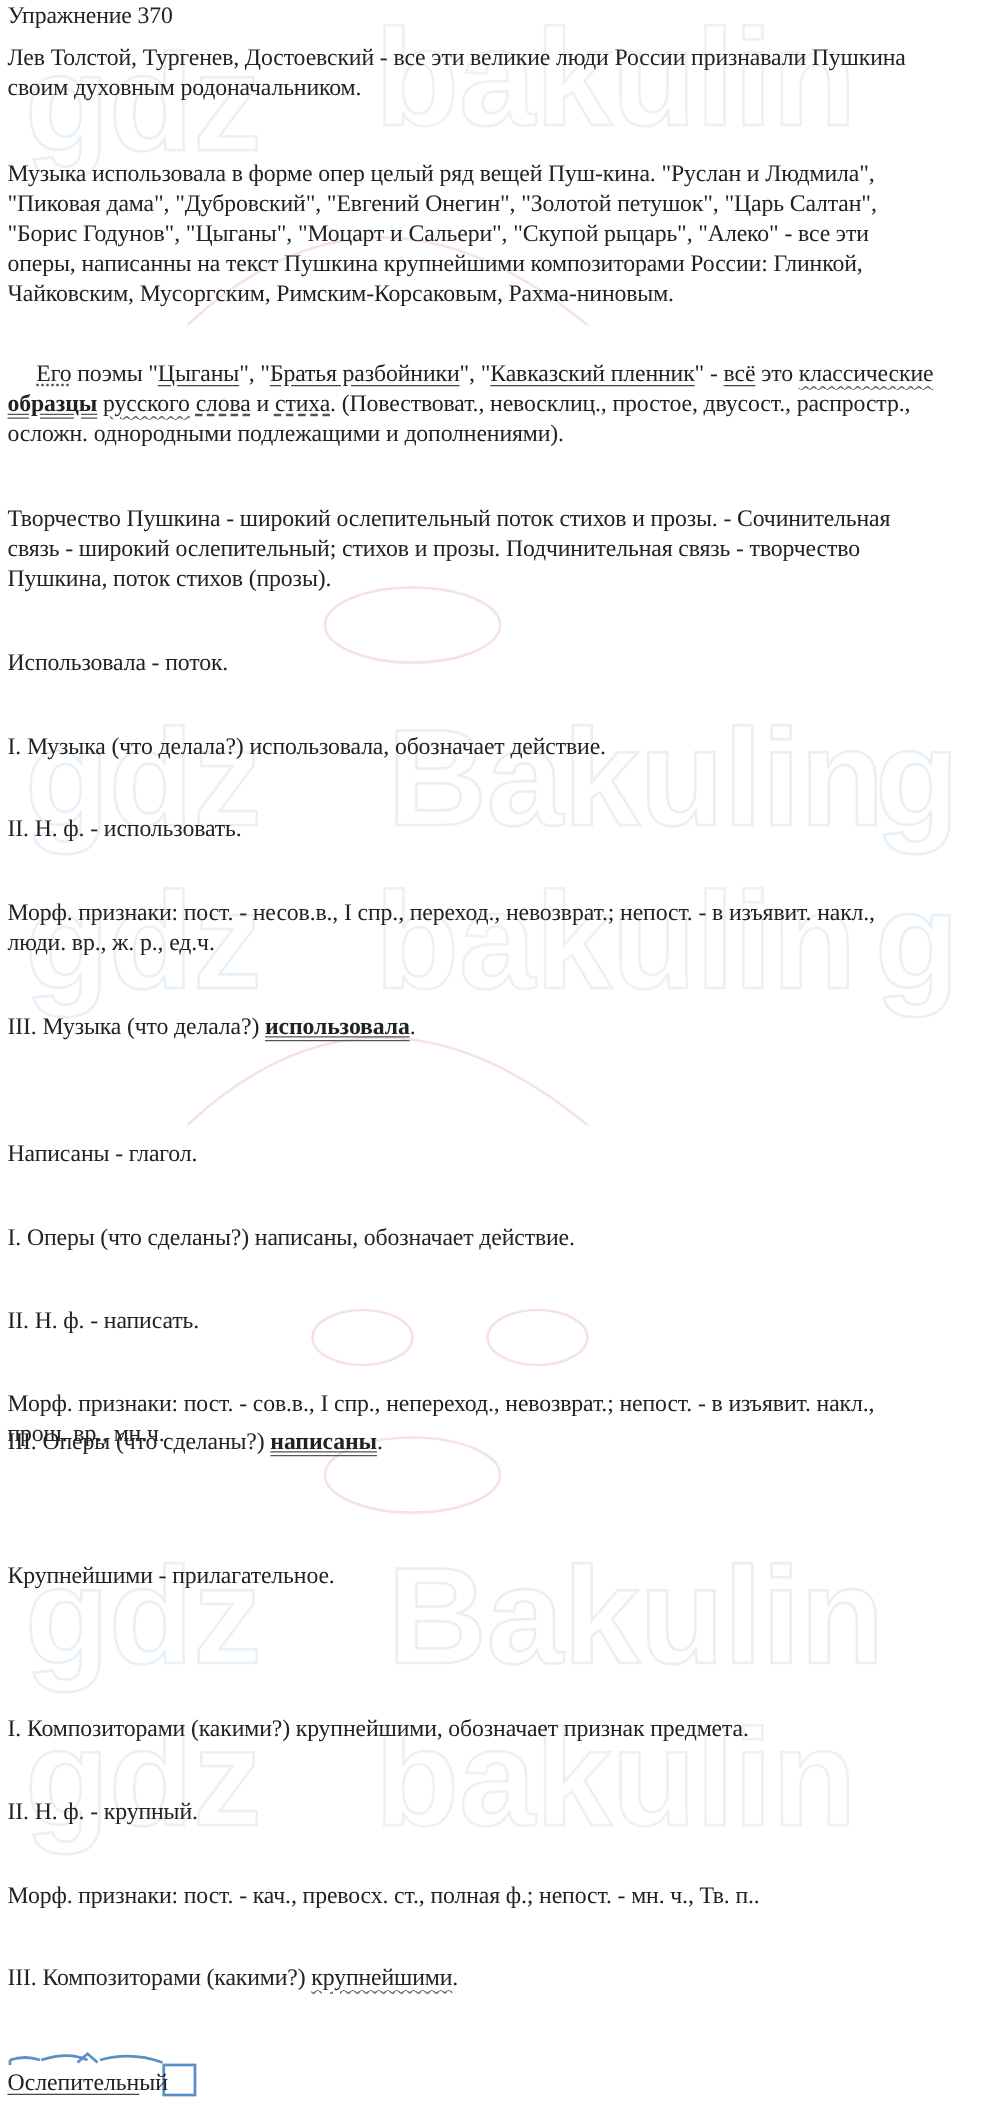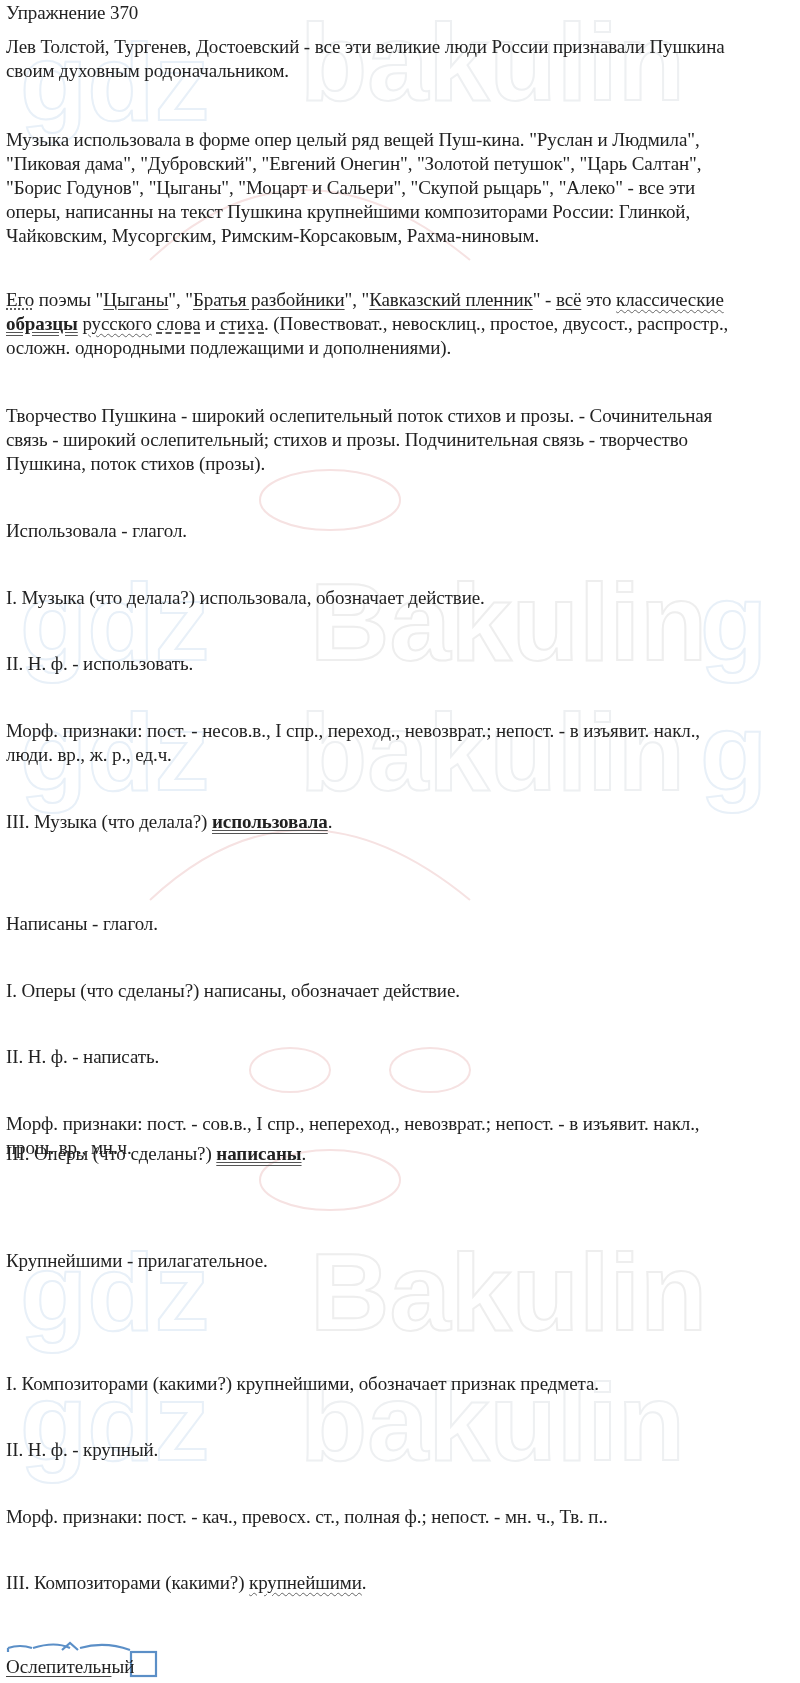--- a/index.html
+++ b/index.html
@@ -8,21 +8,21 @@
     font-family: "Liberation Serif", "DejaVu Serif", serif;
     color: #222222;
   }
   .watermark { position: absolute; inset: 0; pointer-events: none; z-index: 0; }
   .content { position: relative; z-index: 1; padding: 0 0 0 6px; font-size: 19px; line-height: 25px; }
   .line { position: absolute; left: 6px; right: 6px; white-space: nowrap; letter-spacing: -0.1px; }
   .u-solid { text-decoration: underline; text-decoration-color: #444; text-underline-offset: 3px; }
   .u-double { text-decoration: underline double; text-decoration-color: #555; text-underline-offset: 2px; font-weight: bold; }
   .u-wavy { text-decoration: underline wavy; text-decoration-color: #666; text-underline-offset: 3px; text-decoration-thickness: 1px; }
   .u-dashed { text-decoration: underline dashed; text-decoration-color: #555; text-underline-offset: 3px; }
-  .u-dotted { text-decoration: underline dotted; text-decoration-color: #555; text-underline-offset: 3px; }
+  .u-dotted { text-decoration: underline dotted; text-decoration-color: #555; text-underline-offset: 3px; margin-left: 23px; }
   .morph-word { position: absolute; left: 6px; top: 1654px; font-size: 19px; }
   .morph-svg { position: absolute; left: 0; top: 1640px; }
 </style>
 </head>
 <body>
 
 <svg class="watermark" width="800" height="1683" viewBox="0 0 800 1683">
   <g fill="none" stroke="#e6eef7" stroke-width="2" font-family="Liberation Sans, sans-serif" font-size="110" font-weight="bold">
     <text x="20" y="120" fill="none" stroke="#e8f0f8">gdz</text>
     <text x="300" y="100" fill="none" stroke="#eef0f2">bakulin</text>
@@ -74,21 +74,21 @@
     <div class="line" style="top:335px;">осложн. однородными подлежащими и дополнениями).</div>
   </div>
 
   <div>
     <div class="line" style="top:403px;">Творчество Пушкина - широкий ослепительный поток стихов и прозы. - Сочинительная</div>
     <div class="line" style="top:427px;">связь - широкий ослепительный; стихов и прозы. Подчинительная связь - творчество</div>
     <div class="line" style="top:451px;">Пушкина, поток стихов (прозы).</div>
   </div>
 
   <div>
-    <div class="line" style="top:518px;">Использовала - глагол.</div>
+    <div class="line" style="top:518px;">Использовала - поток.</div>
     <div class="line" style="top:585px;">I. Музыка (что делала?) использовала, обозначает действие.</div>
     <div class="line" style="top:651px;">II. Н. ф. - использовать.</div>
     <div class="line" style="top:718px;">Морф. признаки: пост. -  несов.в., I спр., переход., невозврат.; непост. - в изъявит. накл.,</div>
     <div class="line" style="top:742px;">люди. вр., ж. р., ед.ч.</div>
     <div class="line" style="top:809px;">
       <span>III. Музыка (что делала?) </span><span class="u-double">использовала</span><span>.</span>
     </div>
   </div>
 
   <div>

